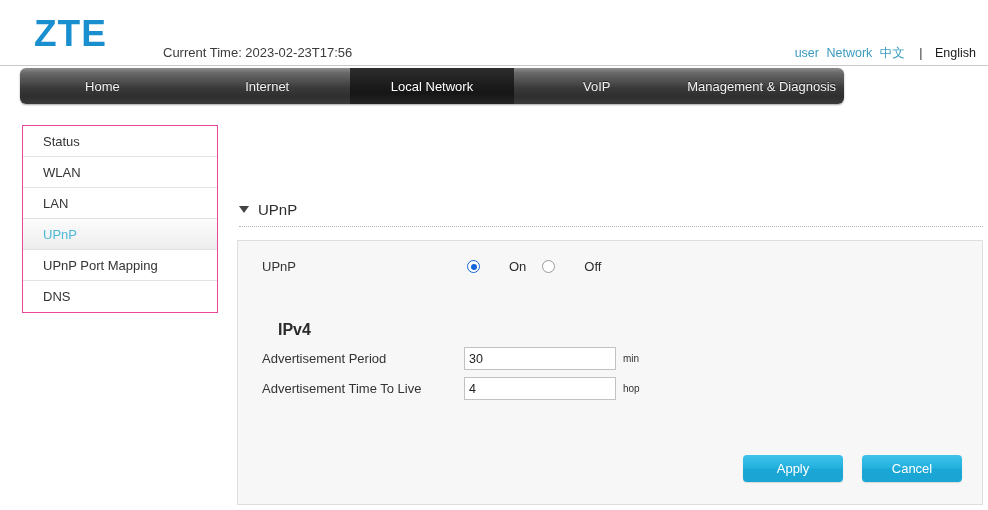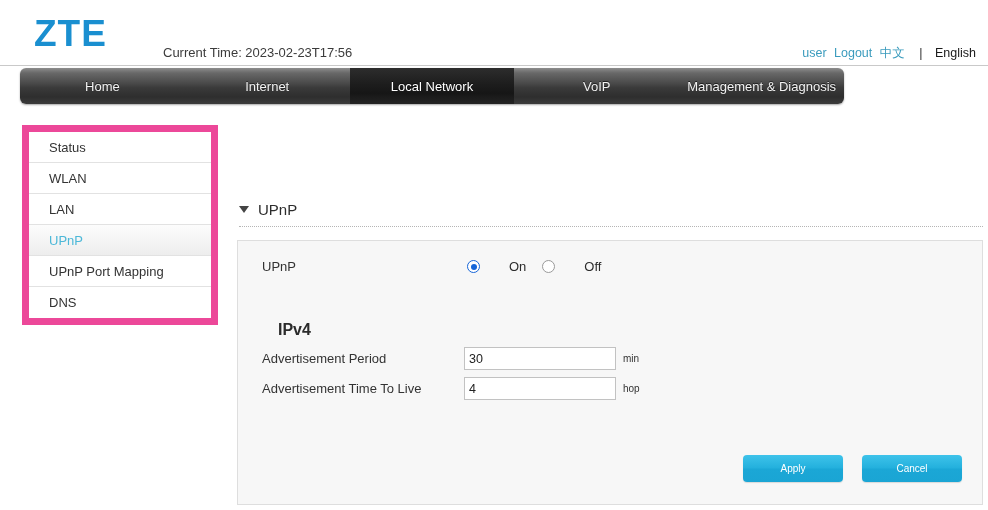--- a/index.html
+++ b/index.html
@@ -64,21 +64,21 @@
   }
   .nav-item.active {
     background: linear-gradient(to bottom, #2d2d2d 0%, #1d1d1d 45%, #161616 70%, #242424 100%);
     color: #ffffff;
   }
 
   
   .sidebar {
     position: absolute; left: 22px; top: 125px;
     width: 196px;
-    border: 7px solid #ec4899;
+    border: 1px solid #ec4899;
     background: #ffffff;
   }
   .side-item {
     height: 31px; line-height: 31px;
     padding-left: 20px;
     font-size: 13px; color: #333333;
     border-bottom: 1px solid #e2e2e2;
     cursor: pointer;
     background: #ffffff;
   }
@@ -171,37 +171,37 @@
   .unit { font-size: 10px; color: #333333; margin-left: 7px; }
 
   .btn-bar {
     position: absolute; right: 20px; bottom: 22px;
     display: flex; gap: 19px;
   }
   .btn {
     width: 100px; height: 27px;
     border: none; border-radius: 4px;
     background: linear-gradient(to bottom, #3ec3ea 0%, #23b0dd 48%, #1ba7d6 52%, #1aa5d4 100%);
-    color: #ffffff; font-size: 10px;
+    color: #ffffff; font-size: 13px;
     font-family: "Liberation Sans", sans-serif;
     cursor: pointer;
     box-shadow: 0 1px 1px rgba(0,0,0,0.12);
   }
 </style>
 </head>
 <body>
 
 <div id="page">
 
   <div class="header">
     <div class="logo">ZTE</div>
     <div class="current-time">Current Time: 2023-02-23T17:56</div>
     <div class="header-links">
       <a href="#">user</a>
-      <a href="#">Logout</a>
+      <a href="#">Network</a>
       <a href="#">中文</a>
       <span class="lang-sep">|</span>
       <span class="lang-en">English</span>
     </div>
     <div class="header-rule"></div>
   </div>
 
   <div class="nav">
     <div class="nav-item">Home</div>
     <div class="nav-item">Internet</div>

